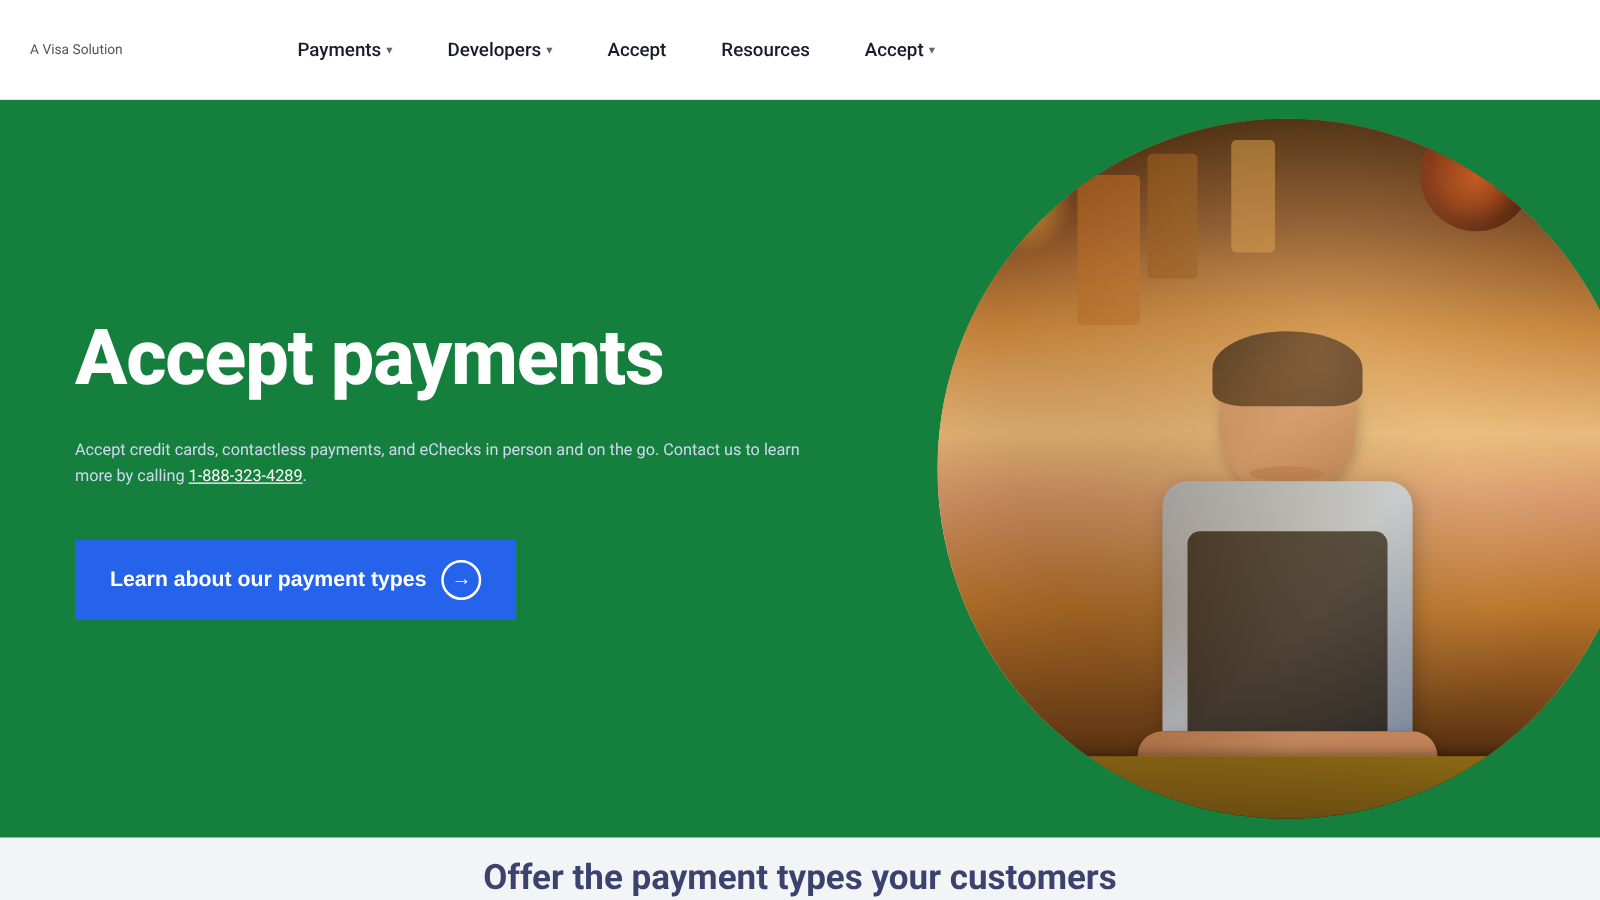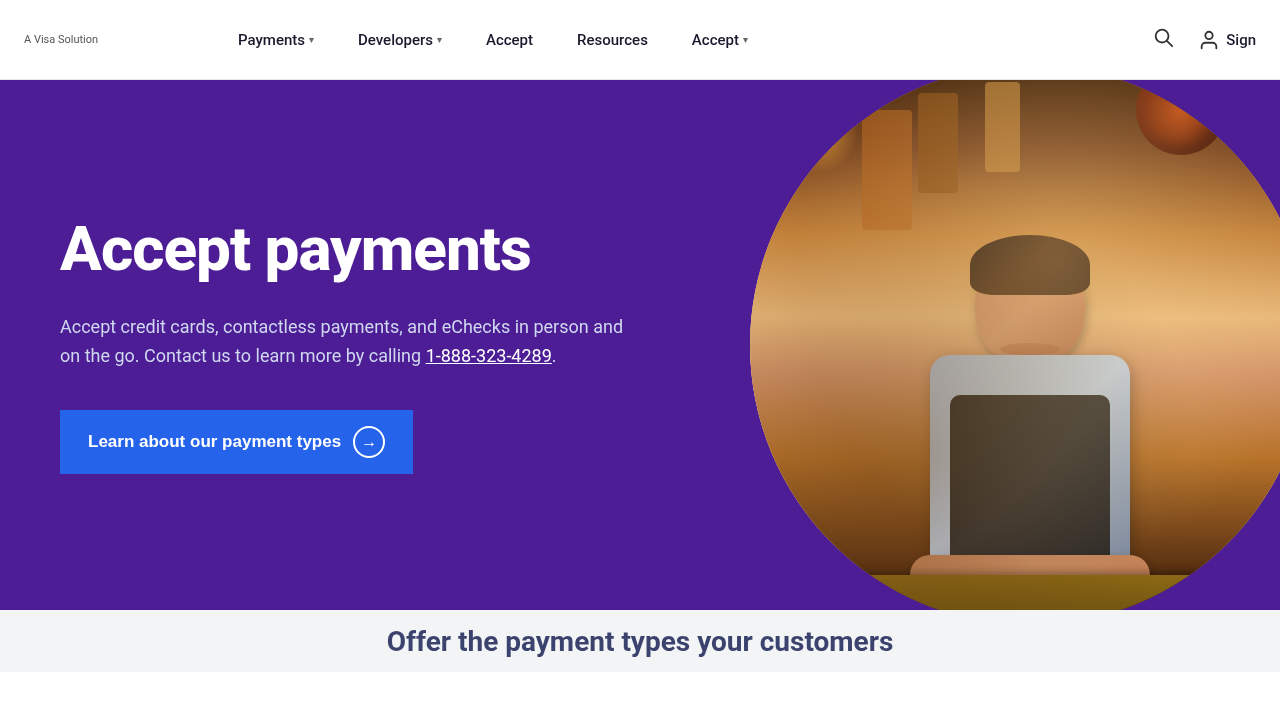--- a/index.html
+++ b/index.html
@@ -67,42 +67,42 @@
       align-items: center;
       gap: 6px;
       font-size: 15px;
       font-weight: 500;
       color: #1a1a2e;
       cursor: pointer;
     }
 
     
     .hero {
-      background: #4c1d95;
-      height: 530px;
+      background: #15803d;
+      height: 590px;
       position: relative;
       display: flex;
       align-items: center;
       overflow: hidden;
     }
     .hero-content {
       padding: 60px 0 60px 60px;
       max-width: 660px;
       z-index: 2;
     }
     .hero-title {
       font-size: 62px;
       font-weight: 800;
       color: #fff;
       line-height: 1.05;
       margin-bottom: 32px;
       letter-spacing: -1px;
     }
     .hero-desc {
-      font-size: 18px;
+      font-size: 13px;
       color: #d0d8f0;
       line-height: 1.6;
       margin-bottom: 40px;
       max-width: 580px;
     }
     .hero-desc a {
       color: #fff;
       text-decoration: underline;
     }
     .hero-cta {
@@ -210,35 +210,20 @@
     </div>
     <div class="nav-item">
       <span>Resources</span>
     </div>
     <div class="nav-item">
       <span>Accept</span>
       <span class="nav-chevron">▾</span>
     </div>
   </nav>
 
-  <div class="header-right">
-    <div class="search-icon-btn">
-      <svg width="22" height="22" viewBox="0 0 24 24" fill="none" stroke="#333" stroke-width="2" stroke-linecap="round" stroke-linejoin="round">
-        <circle cx="11" cy="11" r="7"></circle>
-        <line x1="16.5" y1="16.5" x2="22" y2="22"></line>
-      </svg>
-    </div>
-    <div class="sign-in-btn">
-      <svg width="22" height="22" viewBox="0 0 24 24" fill="none" stroke="#333" stroke-width="2" stroke-linecap="round" stroke-linejoin="round">
-        <path d="M20 21v-2a4 4 0 0 0-4-4H8a4 4 0 0 0-4 4v2"></path>
-        <circle cx="12" cy="7" r="4"></circle>
-      </svg>
-      <span>Sign</span>
-    </div>
-  </div>
 </header>
 
 <section class="hero">
   <div class="hero-content">
     <h1 class="hero-title">
       <span>Accept payments</span><br>
     </h1>
     <p class="hero-desc">
       <span>Accept credit cards, contactless payments, and eChecks in person and on the go. Contact us to learn more by calling </span><a href="tel:1-888-323-4289">1-888-323-4289</a><span>.</span>
     </p>

